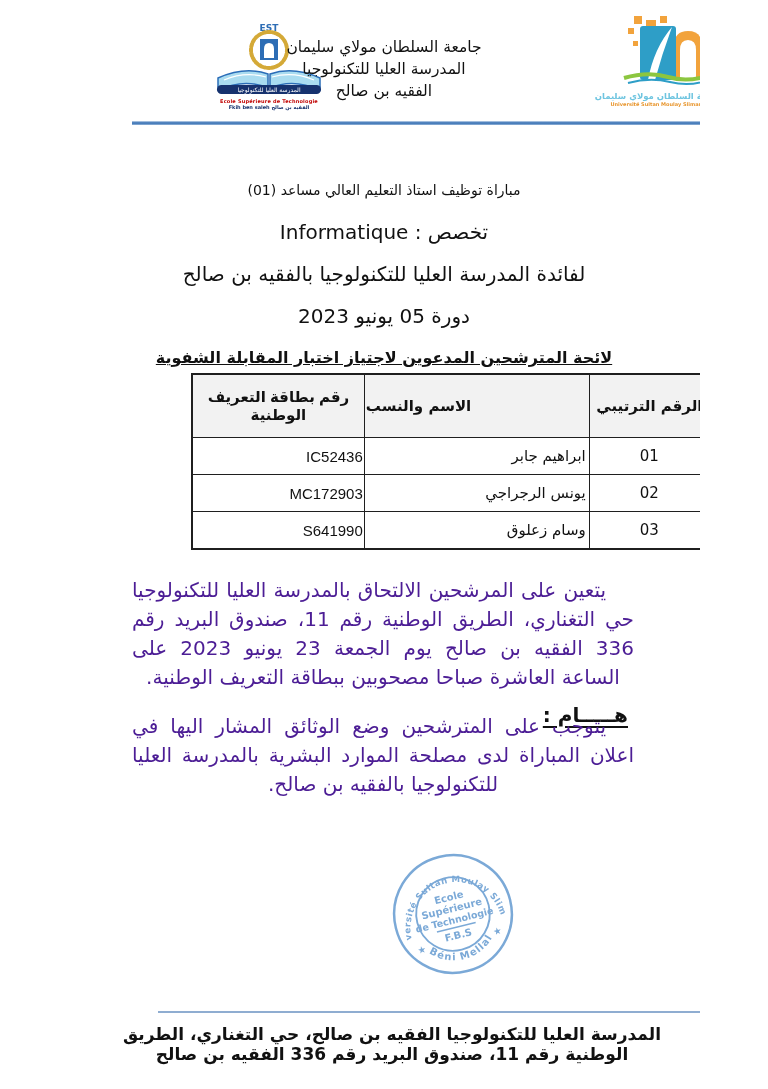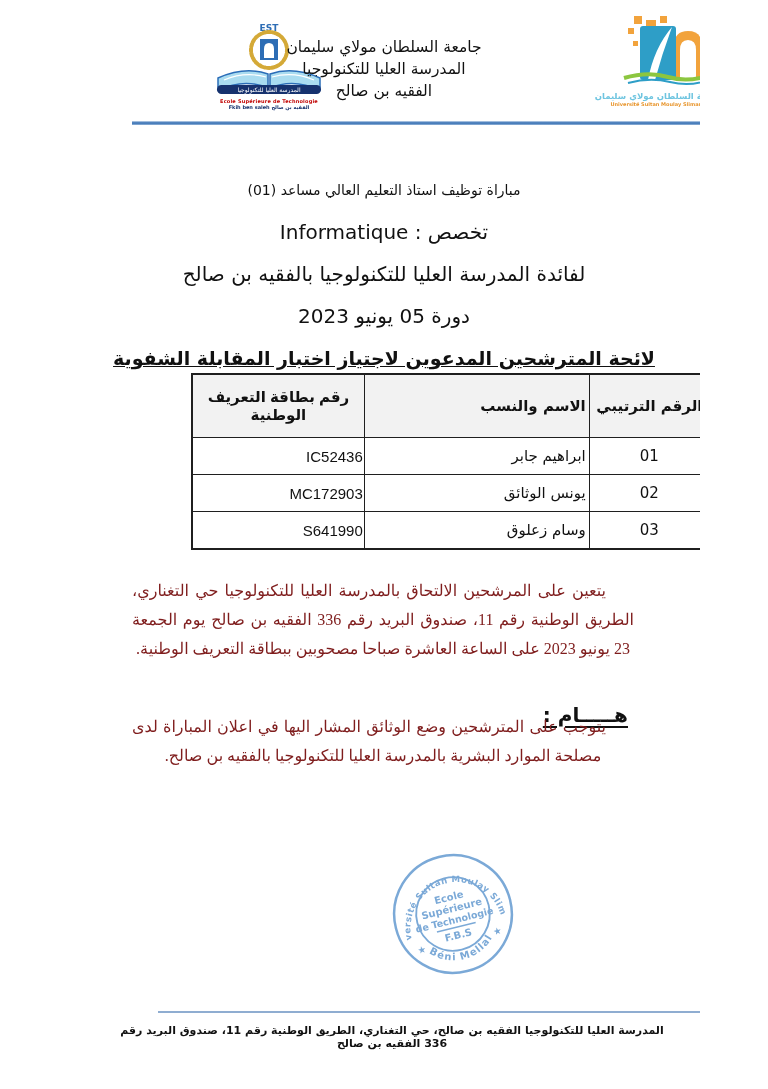--- a/index.html
+++ b/index.html
@@ -26,60 +26,60 @@
   .usms-ar{font-size:8.5px;line-height:9px;color:#6fc5e0;font-weight:bold;}
   .usms-fr{font-size:5px;line-height:7px;color:#e8962e;font-weight:bold;}
   .head-rule{
     position:absolute;left:64px;top:121px;width:646px;height:4px;
     background:linear-gradient(180deg,#c9d9ec 0%,#4a7ebb 40%,#4a7ebb 70%,#a3bedd 100%);
   }
   
   .title-block{position:absolute;left:0;right:0;top:180px;text-align:center;direction:rtl;}
   .title-line{font-size:20px;line-height:20px;margin-bottom:22px;color:#111;}
   .title-line.main{font-size:14px;}
-  .title-line.underlined{font-weight:bold;text-decoration:underline;font-size:19px;}
+  .title-line.underlined{font-weight:bold;text-decoration:underline;font-size:16px;}
   
   .cand-table{
     position:absolute;top:373px;left:123px;width:520px;
     border-collapse:collapse;direction:rtl;
     font-size:15px;color:#111;
   }
   .cand-table th,.cand-table td{border:1.6px solid #1f1f1f;}
   .cand-table{border:2.2px solid #1f1f1f;}
   .cand-table th{
     background:#f2f2f2;height:60px;font-weight:bold;
     text-align:center;vertical-align:middle;font-size:15px;
   }
   .cand-table td{height:34px;vertical-align:middle;}
   .col-rank{width:118px;text-align:center;}
   .col-name{width:222px;text-align:right;padding-right:3px;}
   .col-cin{width:170px;text-align:right;font-family:"Liberation Sans","DejaVu Sans",sans-serif;}
   
   .para{
     position:absolute;left:64px;right:66px;
     direction:rtl;text-align:justify;text-align-last:center;
-    font-size:16px;line-height:29px;color:#7f1d1d;font-family:Liberation Serif, serif;
+    font-size:20px;line-height:29px;color:#4c1d95;
   }
   .para1{top:576px;text-indent:28px;}
   .important{
     position:absolute;right:72px;top:703px;direction:rtl;
     font-size:20px;font-weight:bold;text-decoration:underline;
     text-underline-offset:4px;color:#111;
   }
   .para2{top:712px;text-indent:28px;}
   
   .stamp{
     position:absolute;left:322px;top:851px;width:126px;height:126px;
     transform:rotate(-14deg);opacity:.82;
   }
   
   .foot-rule{position:absolute;left:90px;top:1011px;width:557px;height:2px;background:#8fadd1;}
   .footer-text{
     position:absolute;left:40px;right:24px;top:1024px;
-    direction:rtl;text-align:center;font-size:11px;font-weight:bold;color:#111;
+    direction:rtl;text-align:center;font-size:17px;font-weight:bold;color:#111;
   }
 </style>
 </head>
 <body>
 
 <div class="page">
 
   <div class="est-logo">
     <svg width="118" height="72" viewBox="0 0 118 72">
       <text x="59" y="9" text-anchor="middle" font-size="9" font-weight="bold" fill="#2d6db5">EST</text>
@@ -139,33 +139,33 @@
     <div class="title-line">تخصص : Informatique</div>
     <div class="title-line">لفائدة المدرسة العليا للتكنولوجيا بالفقيه بن صالح</div>
     <div class="title-line">دورة 05 يونيو 2023</div>
     <div class="title-line underlined">لائحة المترشحين المدعوين لاجتياز اختبار المقابلة الشفوية</div>
   </div>
 
   <table class="cand-table" dir="rtl">
     <thead>
       <tr>
         <th class="col-rank">الرقم الترتيبي</th>
-        <th class="col-name" style="text-align:right">الاسم والنسب</th>
+        <th class="col-name" style="text-align:left">الاسم والنسب</th>
         <th class="col-cin">رقم بطاقة التعريف الوطنية</th>
       </tr>
     </thead>
     <tbody>
       <tr>
         <td class="col-rank">01</td>
         <td class="col-name">ابراهيم جابر</td>
         <td class="col-cin">IC52436</td>
       </tr>
       <tr>
         <td class="col-rank">02</td>
-        <td class="col-name">يونس الوثائق</td>
+        <td class="col-name">يونس الرجراجي</td>
         <td class="col-cin">MC172903</td>
       </tr>
       <tr>
         <td class="col-rank">03</td>
         <td class="col-name">وسام زعلوق</td>
         <td class="col-cin">S641990</td>
       </tr>
     </tbody>
   </table>
 

